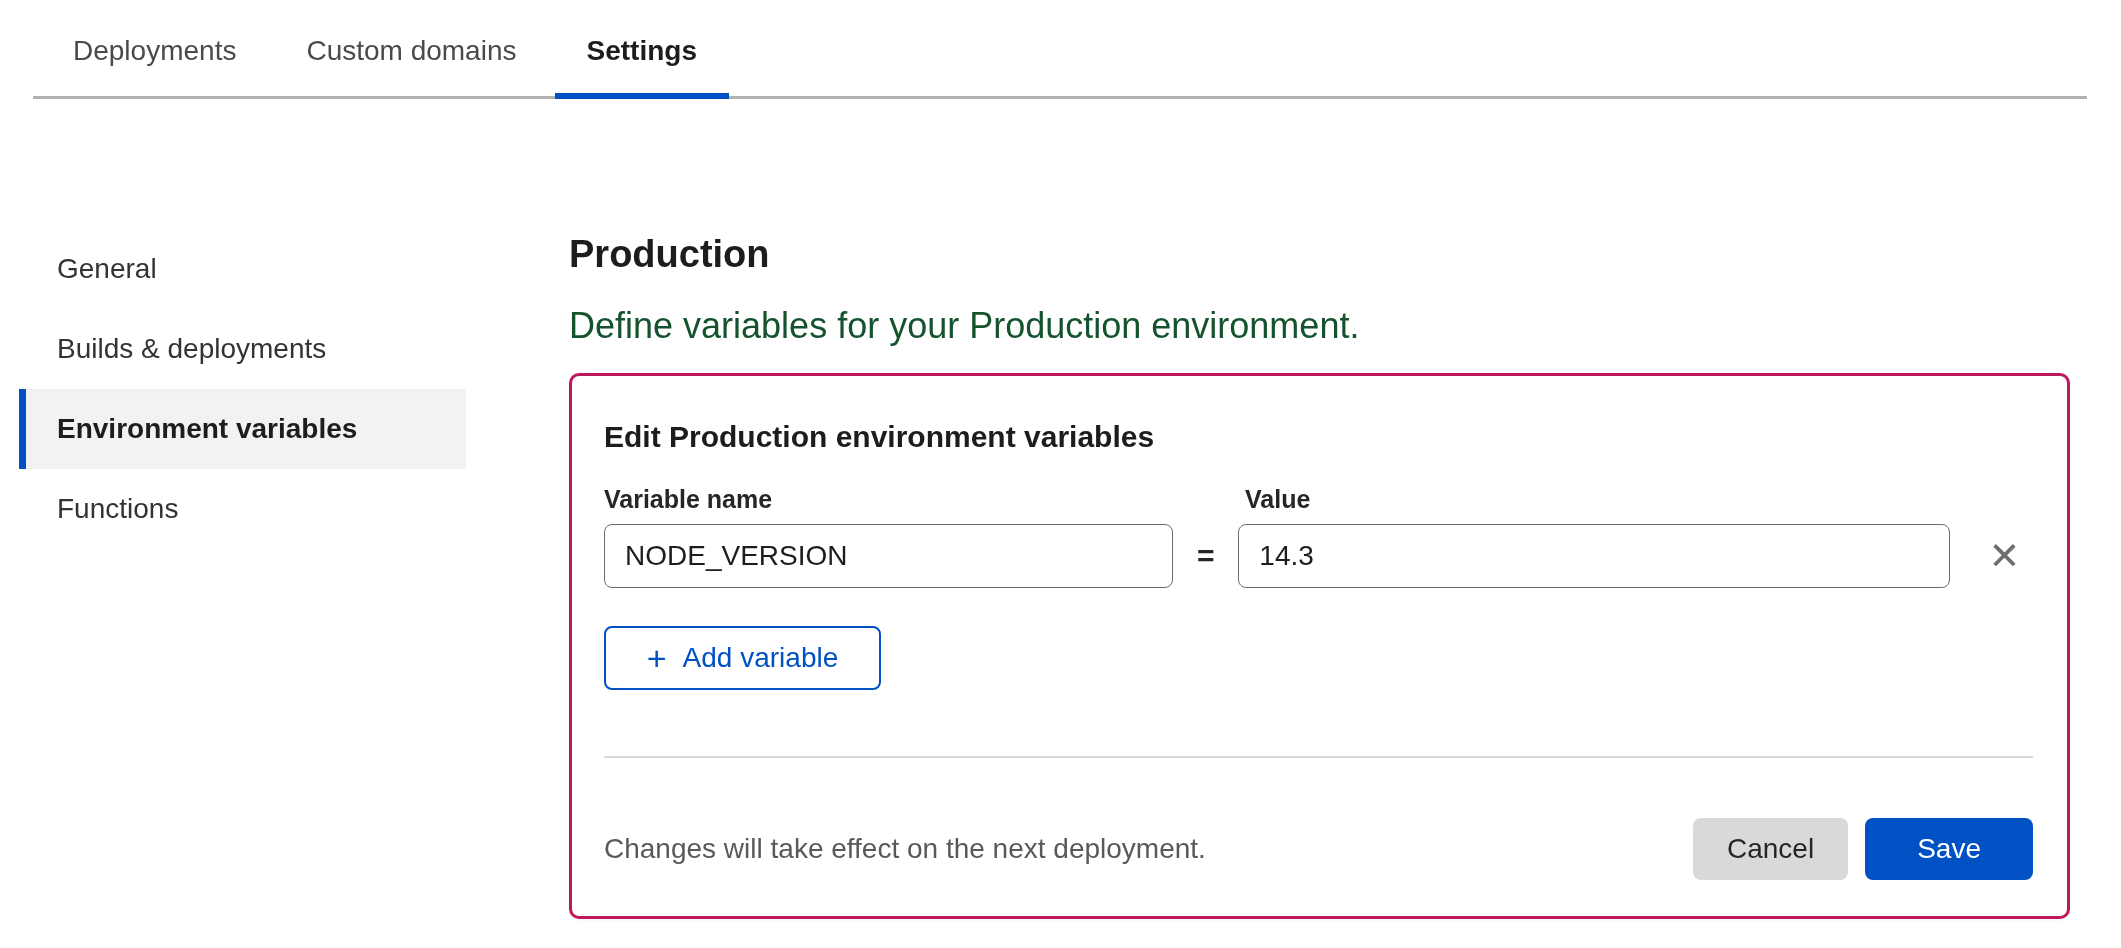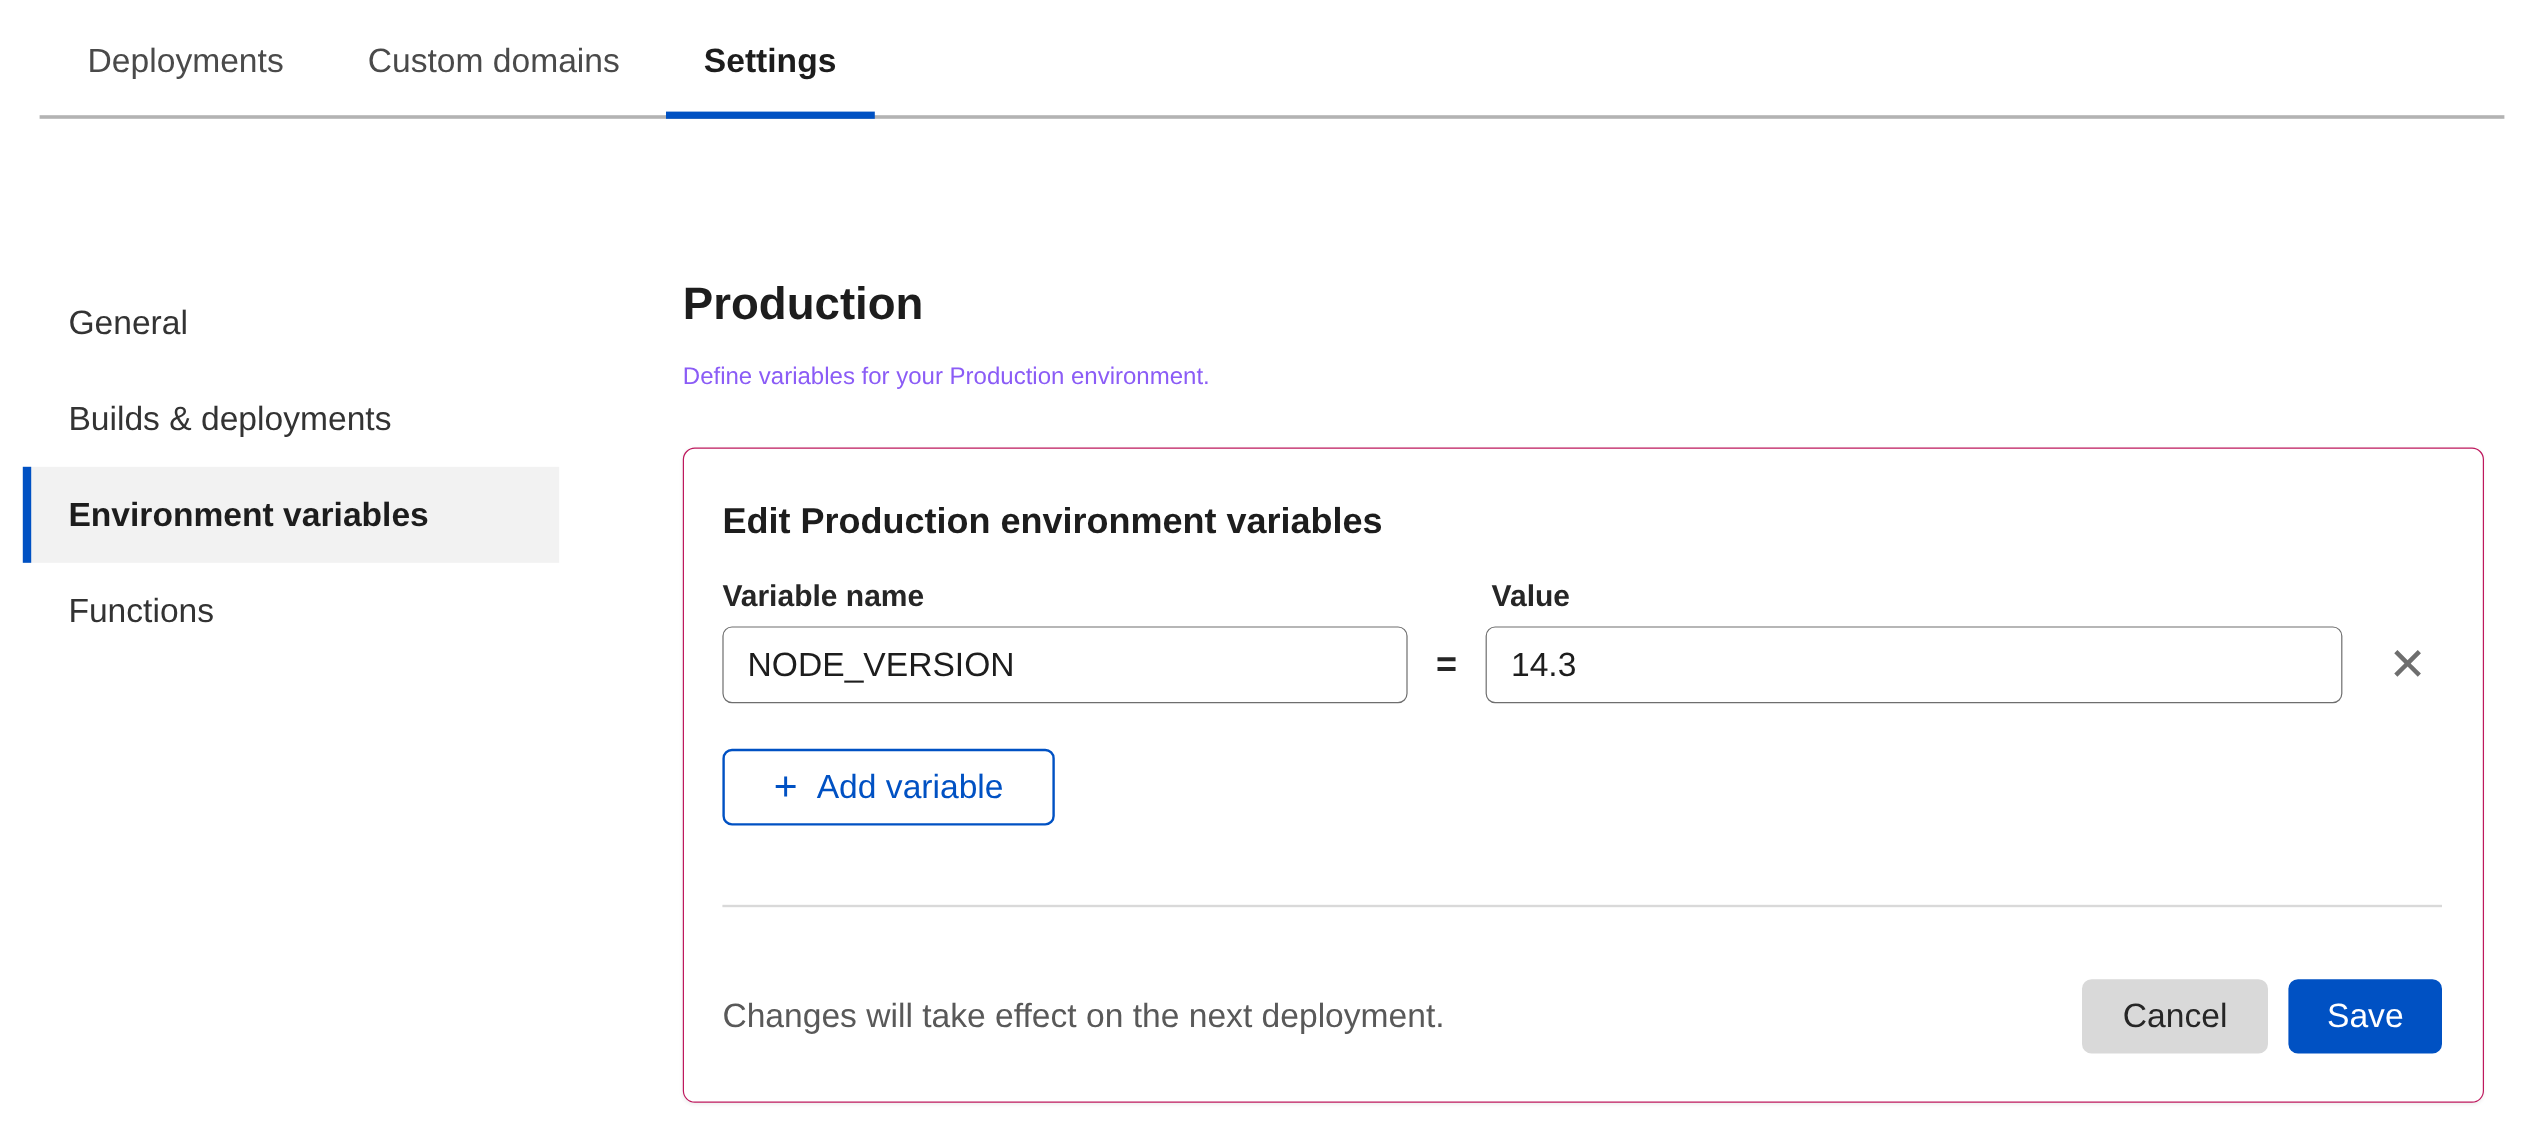--- a/index.html
+++ b/index.html
@@ -18,24 +18,24 @@
   
   .sidebar { position:absolute; left:19px; top:229px; width:447px; }
   .side-item { display:flex; align-items:center; height:80px; padding-left:38px;
                font-size:28px; color:#333333; cursor:pointer; }
   .side-item.active { background:#f2f2f2; border-left:7px solid #0051c3; padding-left:31px;
                       color:#1d1d1d; font-weight:600; }
 
   
   .section-title { position:absolute; left:569px; top:234px; font-size:38px; line-height:40px;
                    font-weight:600; color:#1d1d1d; }
-  .section-desc  { position:absolute; left:569px; top:296px; font-size:20px; line-height:36px; color:#8b5cf6; }
+  .section-desc  { position:absolute; left:569px; top:308px; font-size:36px; line-height:36px; color:#14532d; }
 
   .card { position:absolute; left:569px; top:373px; width:1501px; height:546px; background:#fff;
-          border:1px solid #be185d; border-radius:10px; padding:40px 34px 0 32px;
+          border:3px solid #be185d; border-radius:10px; padding:40px 34px 0 32px;
           box-shadow:0 1px 3px rgba(0,0,0,0.06); }
   .card-title { font-size:30px; line-height:42px; font-weight:600; color:#1d1d1d; }
 
   .label-row { display:flex; margin-top:28px; }
   .field-label { font-size:25px; line-height:26px; font-weight:600; color:#262626; }
   .label-row .field-label:first-child { width:641px; }
 
   .input-row { display:flex; align-items:center; margin-top:12px; }
   .text-input { height:64px; border:1px solid #6e6e6e; border-radius:8px; background:#fff;
                 font-size:28px; color:#1d1d1d; padding:0 20px;
@@ -55,21 +55,21 @@
 
   .card-divider { margin-top:66px; height:2px; background:#d9d9d9; border:none; }
 
   .card-footer { display:flex; align-items:center; justify-content:space-between;
                  height:157px; padding-top:24px; }
   .footer-note { font-size:28px; color:#595959; }
   .footer-actions { display:flex; gap:17px; }
   .btn { height:62px; border:none; border-radius:8px; font-size:28px; cursor:pointer;
          font-family:"Liberation Sans","DejaVu Sans",sans-serif; }
   .btn-cancel { background:#d9d9d9; color:#262626; padding:0 34px; }
-  .btn-save   { background:#0051c3; color:#ffffff; padding:0 32px; }
+  .btn-save   { background:#0051c3; color:#ffffff; padding:0 52px; }
 </style>
 </head>
 <body>
 
 <div class="tabbar">
   <div class="tabbar-rule"></div>
   <div class="tabs">
     <div class="tab">Deployments</div>
     <div class="tab">Custom domains</div>
     <div class="tab active">Settings</div>

